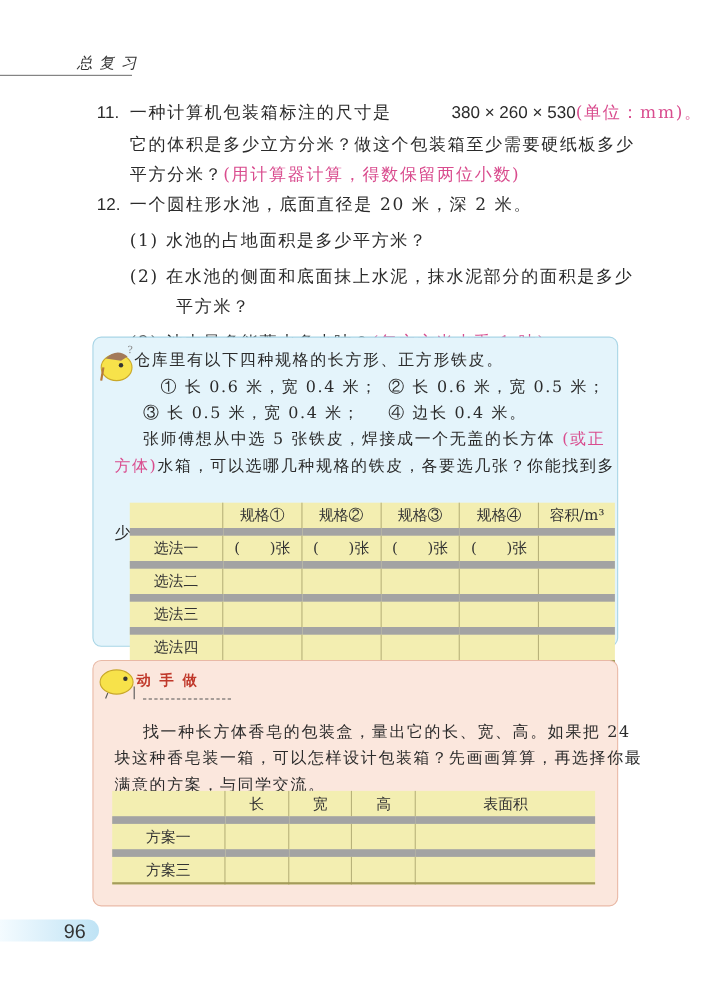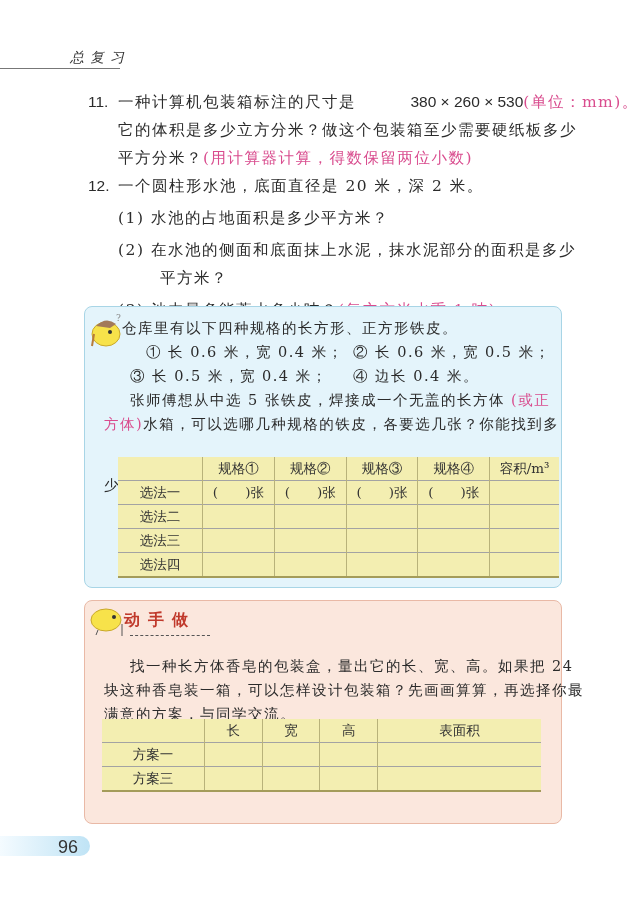--- a/index.html
+++ b/index.html
@@ -15,27 +15,27 @@
   .sub { display:block; padding-left:30px; }
   .sub2 { display:block; padding-left:72px; }
 
   .box-blue { position:absolute; left:84px; top:306px; width:476px; height:280px; background:#e4f4fb;
               border:1px solid #a8d5e6; border-radius:8px; }
   .box-pink { position:absolute; left:84px; top:600px; width:476px; height:222px; background:#fbe7dd;
               border:1px solid #e9b9a6; border-radius:8px; }
   .chick { position:absolute; }
   .btext { position:absolute; font-size:14.5px; line-height:24px; letter-spacing:1.5px; color:#2b2b2b; }
   table.grid { position:absolute; border-collapse:collapse; background:#f3eeb1; font-size:13.5px; }
-  table.grid td { border-left:1px solid #b8b27a; border-top:1px solid #a3a3a3; height:23px; text-align:center; color:#333; padding:0; }
+  table.grid td { border-left:1px solid #b8b27a; border-top:7px solid #a3a3a3; height:23px; text-align:center; color:#333; padding:0; }
   table.grid tr td:first-child { border-left:none; }
   table.grid tr:first-child td { border-top:none; }
   table.grid { border-bottom:2px solid #a49c5a; }
   .paren { color:#d94c8e; }
   .hand-title { position:absolute; left:124px; top:610px; font-family:"DejaVu Sans", sans-serif; font-weight:bold;
-                font-size:16px; letter-spacing:8px; color:#c0392b; }
+                font-size:13px; letter-spacing:8px; color:#c0392b; }
   .hand-underline { position:absolute; left:130px; top:635px; width:80px; border-top:1px dashed #555; }
   .page-tab { position:absolute; left:0; top:836px; width:90px; height:20px; background:linear-gradient(90deg,#f4fbff,#bfe3f5);
               border-radius:0 10px 10px 0; }
   .page-num { position:absolute; left:58px; top:837px; font-family:"Liberation Sans", sans-serif; font-size:18px; color:#333; }
 </style>
 </head>
 <body>
 
 <div class="header-line"></div>
 <div class="header-title">总复习</div>

